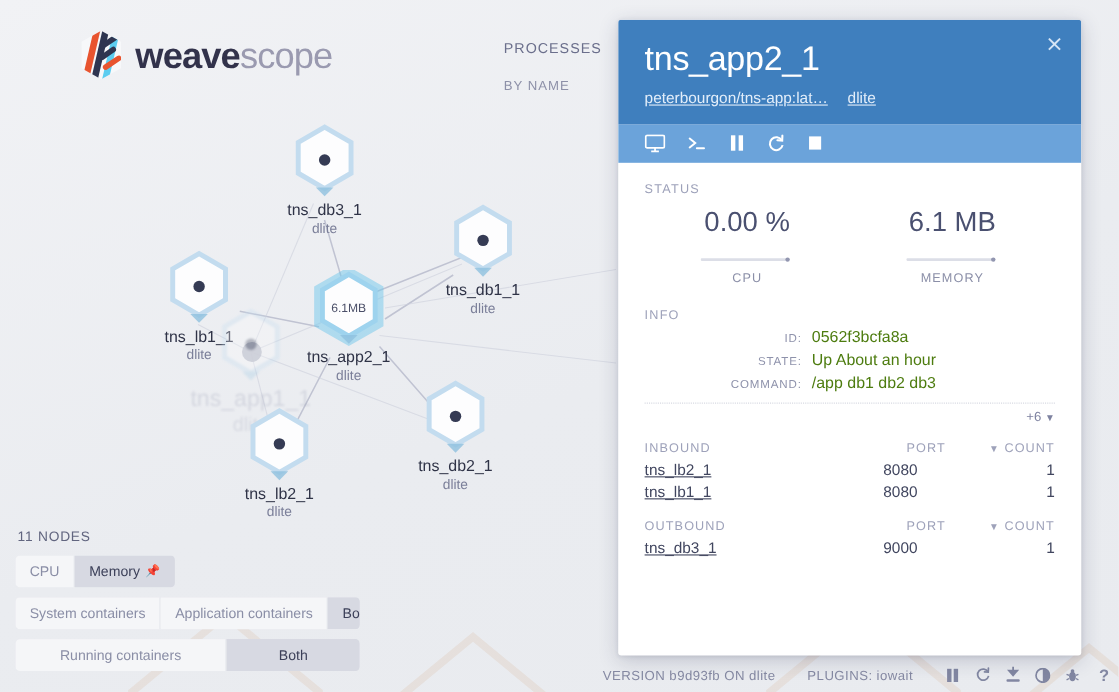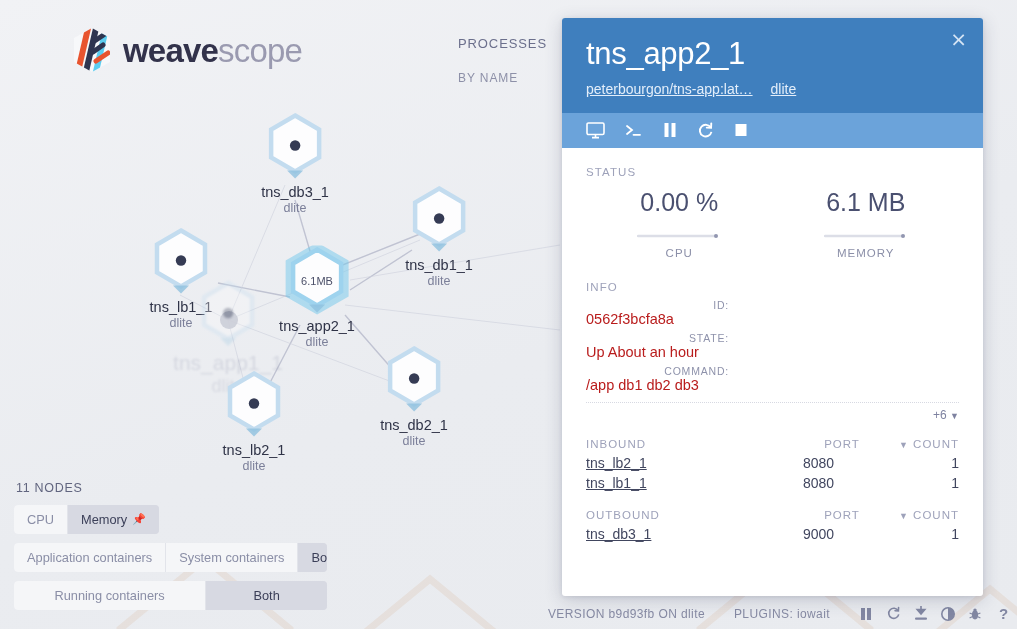--- a/index.html
+++ b/index.html
@@ -230,32 +230,31 @@
   .metric-name {
     font-size: 11.5px;
     letter-spacing: 1px;
     color: #8b8fa8;
   }
   .info-block { margin-top: 4px; }
   .info-row {
     display: flex;
     align-items: baseline;
     margin-bottom: 5px;
-    flex-direction: column;
   }
   .info-key {
     width: 152px;
     text-align: right;
     font-size: 10.5px;
     letter-spacing: .8px;
     color: #8e92ab;
     padding-right: 9px;
     flex: none;
   }
-  .info-val { font-size: 14.5px; color: #b91c1c; }
+  .info-val { font-size: 14.5px; color: #4d7c0f; }
   .info-more {
     border-top: 1px dotted #d7d9e2;
     margin-top: 9px;
     padding-top: 5px;
     text-align: right;
     font-size: 12px;
     color: #7e82a0;
     cursor: pointer;
   }
   .conn-table { margin-top: 16px; width: 100%; }
@@ -442,22 +441,22 @@
       <div class="gbtn">
           <span>CPU</span>
         </div>
       <div class="gbtn active">
           <span>Memory</span>
           <span class="pin">📌</span>
         </div>
     </div>
 
     <div class="btn-group wide">
+      <div class="gbtn">System containers</div>
       <div class="gbtn">Application containers</div>
-      <div class="gbtn">System containers</div>
       <div class="gbtn active">Both</div>
     </div>
 
     <div class="btn-group wide">
       <div class="gbtn">Running containers</div>
       <div class="gbtn active">Both</div>
     </div>
   </div>
 
   <div class="statusbar">

